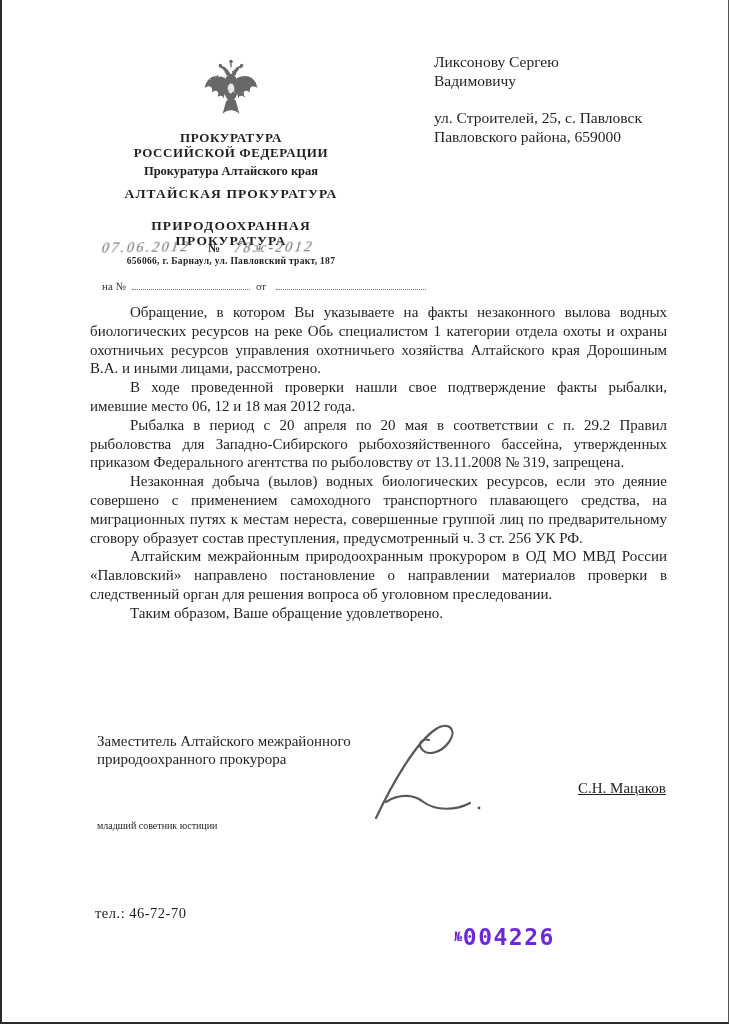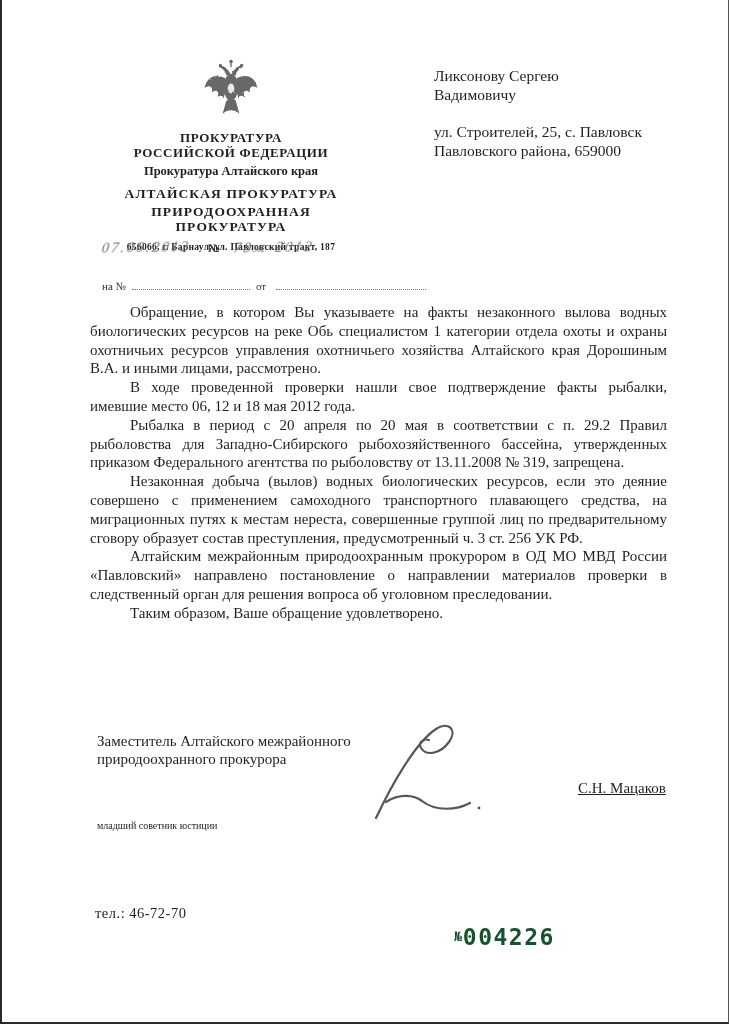--- a/index.html
+++ b/index.html
@@ -21,21 +21,21 @@
     position:absolute;left:84px;top:56px;width:290px;
     text-align:center;
   }
   .emblem{width:56px;height:66px;margin:0 auto 8px;display:block;
     filter:blur(.5px);opacity:.82;}
   .lh-big{font-weight:bold;font-size:13px;letter-spacing:.6px;line-height:15px;}
   .lh-mid{font-weight:bold;font-size:12.5px;margin-top:4px;line-height:15px;}
   .lh-main{font-weight:bold;font-size:13.5px;letter-spacing:1.1px;line-height:15.5px;margin-top:7px;}
   .lh-addr{font-weight:bold;font-size:9.5px;margin-top:7px;letter-spacing:.3px;}
   
-  .recipient{position:absolute;left:432px;top:66px;font-size:15.5px;line-height:19px;}
+  .recipient{position:absolute;left:432px;top:52px;font-size:15.5px;line-height:19px;}
   .recipient .gap{height:18px;}
   
   .ref-line{position:absolute;left:100px;top:240px;width:330px;display:flex;align-items:baseline;}
   .handwriting{
     font-style:italic;color:#6c6c6c;
     filter:blur(.55px);
     transform:skewX(-10deg) rotate(-1deg);
     letter-spacing:2.5px;font-size:14px;white-space:nowrap;
   }
   .ref-nosign{font-size:12px;font-weight:bold;color:#2a2a2a;margin:0 14px 0 18px;}
@@ -52,21 +52,21 @@
   .body-text p{margin:0;text-indent:40px;text-align-last:left;font-family:Liberation Serif, serif;}
   
   .sig-title{position:absolute;left:95px;top:733px;font-size:15px;line-height:17.5px;}
   .sig-rank{position:absolute;left:95px;top:820px;font-size:10px;}
   .sig-scribble{position:absolute;left:360px;top:722px;width:125px;height:100px;
     filter:blur(.3px);opacity:.85;}
   .sig-name{position:absolute;left:576px;top:780px;font-size:15px;text-decoration:underline;}
   
   .phone{position:absolute;left:93px;top:905px;font-size:14.5px;letter-spacing:.5px;}
   .stamp{position:absolute;left:452px;top:924px;
-    font-family:"DejaVu Sans Mono", monospace;font-weight:bold;color:#14532d;
+    font-family:"DejaVu Sans Mono", monospace;font-weight:bold;color:#6d28d9;
     filter:blur(.3px);white-space:nowrap;}
   .stamp .sign{font-size:13px;vertical-align:4px;margin-right:1px;}
   .stamp .digits{font-size:23px;letter-spacing:1.5px;}
 </style>
 </head>
 <body>
 
 <div class="page">
 
   <div class="letterhead">
@@ -88,21 +88,21 @@
         <path d="M40 36 C 22 27 7 33 3 53 C 12 48 18 51 16 61 C 24 55 30 59 26 69 C 32 65 38 67 36 75 L 41 55 Z"></path>
         <path d="M60 36 C 78 27 93 33 97 53 C 88 48 82 51 84 61 C 76 55 70 59 74 69 C 68 65 62 67 64 75 L 59 55 Z"></path>
         <path d="M42 74 L 58 74 L 65 99 C 55 91 45 91 35 99 Z"></path>
         <ellipse cx="50" cy="54" rx="6" ry="9" fill="#ffffff" opacity=".85"></ellipse>
       </g>
     </svg>
     <div class="lh-big">ПРОКУРАТУРА</div>
     <div class="lh-big">РОССИЙСКОЙ ФЕДЕРАЦИИ</div>
     <div class="lh-mid">Прокуратура Алтайского края</div>
     <div class="lh-main">АЛТАЙСКАЯ ПРОКУРАТУРА</div>
-    <div class="lh-main" style="margin-top:2px;">ПРИРОДООХРАННАЯ</div>
+    <div class="lh-main" style="margin-top:16px;">ПРИРОДООХРАННАЯ</div>
     <div class="lh-main" style="margin-top:0;">ПРОКУРАТУРА</div>
     <div class="lh-addr">656066, г. Барнаул, ул. Павловский тракт, 187</div>
   </div>
 
   <div class="recipient">
     <div>Ликсонову Сергею</div>
     <div>Вадимовичу</div>
     <div class="gap"></div>
     <div>ул. Строителей, 25, с. Павловск</div>
     <div>Павловского района, 659000</div>

